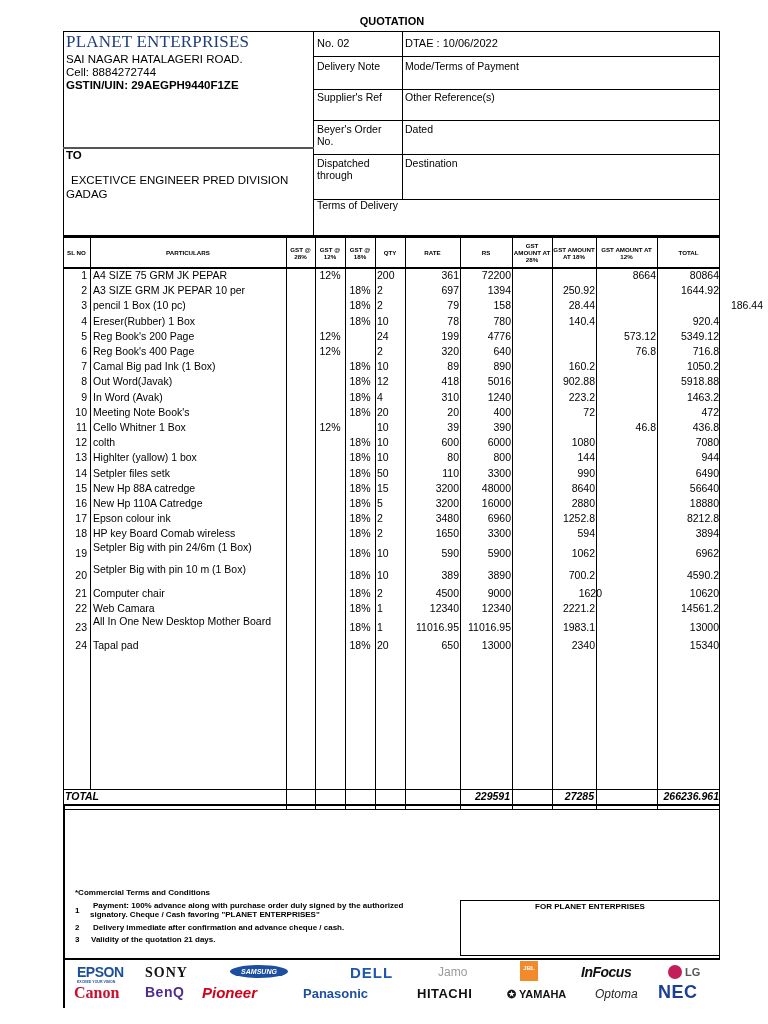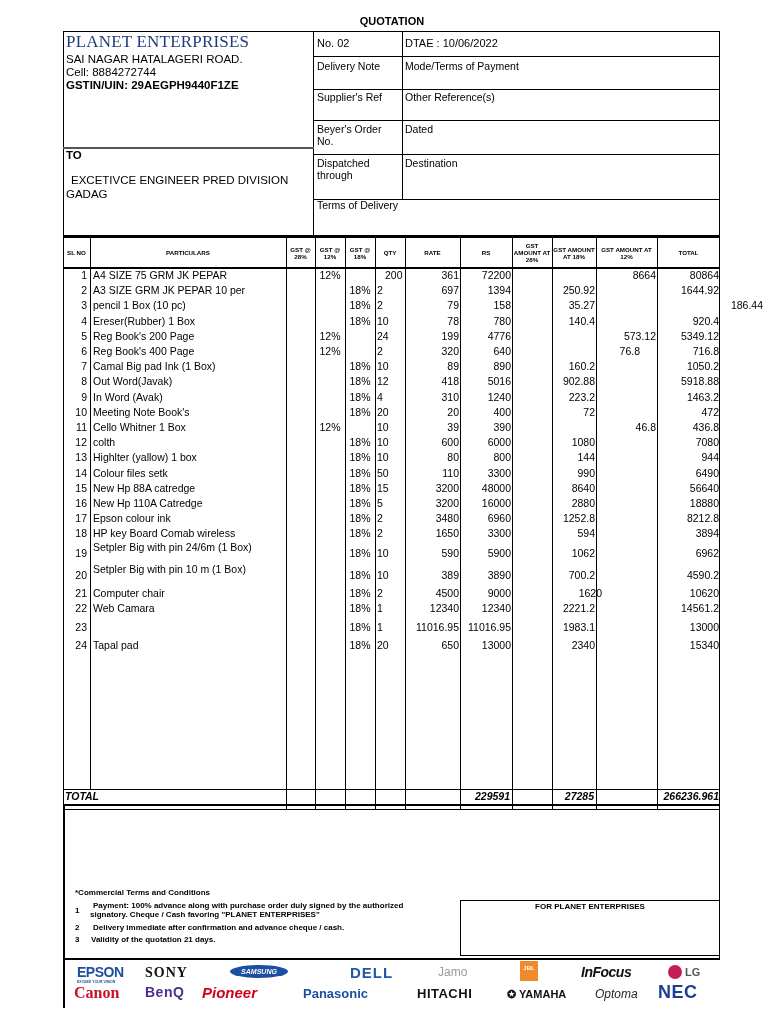--- a/index.html
+++ b/index.html
@@ -108,21 +108,21 @@
 <div class="abs th" style="left:596px;top:238px;width:61px;height:29px;">GST AMOUNT AT 12%</div>
 <div class="abs th" style="left:657px;top:238px;width:63px;height:29px;">TOTAL</div>
 
 <div id="rows" class="abs" style="left:63px;top:268px;width:657px;">
     <div class="row" style="position: absolute; left: 0px; top: 0px; width: 657px; height: 15.2px;">
       <div class="cell r" style="left: 0px; width: 24px; height: 15.2px; line-height: 15.2px;">1</div>
       <div class="cell " style="left: 30px; width: 192px; height: 15.2px; line-height: 15.2px;">A4 SIZE 75 GRM JK PEPAR</div>
       <div class="cell c" style="left: 223px; width: 29px; height: 15.2px; line-height: 15.2px;"></div>
       <div class="cell c" style="left: 252px; width: 30px; height: 15.2px; line-height: 15.2px;">12%</div>
       <div class="cell c" style="left: 282px; width: 30px; height: 15.2px; line-height: 15.2px;"></div>
-      <div class="cell " style="left: 314px; width: 28px; height: 15.2px; line-height: 15.2px; margin-left: 8px;">200</div>
+      <div class="cell " style="left: 314px; width: 28px; height: 15.2px; line-height: 15.2px;">200</div>
       <div class="cell r" style="left: 342px; width: 54px; height: 15.2px; line-height: 15.2px;">361</div>
       <div class="cell r" style="left: 397px; width: 51px; height: 15.2px; line-height: 15.2px;">72200</div>
       <div class="cell r" style="left: 449px; width: 39px; height: 15.2px; line-height: 15.2px;"></div>
       <div class="cell r" style="left: 489px; width: 43px; height: 15.2px; line-height: 15.2px;"></div>
       <div class="cell r" style="left: 533px; width: 60px; height: 15.2px; line-height: 15.2px;">8664</div>
       <div class="cell r" style="left: 594px; width: 62px; height: 15.2px; line-height: 15.2px;">80864</div>
     </div>
     <div class="row" style="position: absolute; left: 0px; top: 15.2px; width: 657px; height: 15.2px;">
       <div class="cell r" style="left: 0px; width: 24px; height: 15.2px; line-height: 15.2px;">2</div>
       <div class="cell " style="left: 30px; width: 192px; height: 15.2px; line-height: 15.2px;">A3 SIZE  GRM JK PEPAR 10 per</div>
@@ -140,21 +140,21 @@
     <div class="row" style="position: absolute; left: 0px; top: 30.4px; width: 657px; height: 15.2px;">
       <div class="cell r" style="left: 0px; width: 24px; height: 15.2px; line-height: 15.2px;">3</div>
       <div class="cell " style="left: 30px; width: 192px; height: 15.2px; line-height: 15.2px;">pencil 1 Box (10 pc)</div>
       <div class="cell c" style="left: 223px; width: 29px; height: 15.2px; line-height: 15.2px;"></div>
       <div class="cell c" style="left: 252px; width: 30px; height: 15.2px; line-height: 15.2px;"></div>
       <div class="cell c" style="left: 282px; width: 30px; height: 15.2px; line-height: 15.2px;">18%</div>
       <div class="cell " style="left: 314px; width: 28px; height: 15.2px; line-height: 15.2px;">2</div>
       <div class="cell r" style="left: 342px; width: 54px; height: 15.2px; line-height: 15.2px;">79</div>
       <div class="cell r" style="left: 397px; width: 51px; height: 15.2px; line-height: 15.2px;">158</div>
       <div class="cell r" style="left: 449px; width: 39px; height: 15.2px; line-height: 15.2px;"></div>
-      <div class="cell r" style="left: 489px; width: 43px; height: 15.2px; line-height: 15.2px;">35.27</div>
+      <div class="cell r" style="left: 489px; width: 43px; height: 15.2px; line-height: 15.2px;">28.44</div>
       <div class="cell r" style="left: 533px; width: 60px; height: 15.2px; line-height: 15.2px;"></div>
       <div class="cell r" style="left: 594px; width: 62px; height: 15.2px; line-height: 15.2px; padding-left: 44px;">186.44</div>
     </div>
     <div class="row" style="position: absolute; left: 0px; top: 45.6px; width: 657px; height: 15.2px;">
       <div class="cell r" style="left: 0px; width: 24px; height: 15.2px; line-height: 15.2px;">4</div>
       <div class="cell " style="left: 30px; width: 192px; height: 15.2px; line-height: 15.2px;">Ereser(Rubber) 1 Box</div>
       <div class="cell c" style="left: 223px; width: 29px; height: 15.2px; line-height: 15.2px;"></div>
       <div class="cell c" style="left: 252px; width: 30px; height: 15.2px; line-height: 15.2px;"></div>
       <div class="cell c" style="left: 282px; width: 30px; height: 15.2px; line-height: 15.2px;">18%</div>
       <div class="cell " style="left: 314px; width: 28px; height: 15.2px; line-height: 15.2px;">10</div>
@@ -183,21 +183,21 @@
       <div class="cell r" style="left: 0px; width: 24px; height: 15.2px; line-height: 15.2px;">6</div>
       <div class="cell " style="left: 30px; width: 192px; height: 15.2px; line-height: 15.2px;">Reg Book's 400 Page</div>
       <div class="cell c" style="left: 223px; width: 29px; height: 15.2px; line-height: 15.2px;"></div>
       <div class="cell c" style="left: 252px; width: 30px; height: 15.2px; line-height: 15.2px;">12%</div>
       <div class="cell c" style="left: 282px; width: 30px; height: 15.2px; line-height: 15.2px;"></div>
       <div class="cell " style="left: 314px; width: 28px; height: 15.2px; line-height: 15.2px;">2</div>
       <div class="cell r" style="left: 342px; width: 54px; height: 15.2px; line-height: 15.2px;">320</div>
       <div class="cell r" style="left: 397px; width: 51px; height: 15.2px; line-height: 15.2px;">640</div>
       <div class="cell r" style="left: 449px; width: 39px; height: 15.2px; line-height: 15.2px;"></div>
       <div class="cell r" style="left: 489px; width: 43px; height: 15.2px; line-height: 15.2px;"></div>
-      <div class="cell r" style="left: 517px; width: 60px; height: 15.2px; line-height: 15.2px;">76.8</div>
+      <div class="cell r" style="left: 533px; width: 60px; height: 15.2px; line-height: 15.2px;">76.8</div>
       <div class="cell r" style="left: 594px; width: 62px; height: 15.2px; line-height: 15.2px;">716.8</div>
     </div>
     <div class="row" style="position: absolute; left: 0px; top: 91.2px; width: 657px; height: 15.2px;">
       <div class="cell r" style="left: 0px; width: 24px; height: 15.2px; line-height: 15.2px;">7</div>
       <div class="cell " style="left: 30px; width: 192px; height: 15.2px; line-height: 15.2px;">Camal Big pad Ink  (1 Box)</div>
       <div class="cell c" style="left: 223px; width: 29px; height: 15.2px; line-height: 15.2px;"></div>
       <div class="cell c" style="left: 252px; width: 30px; height: 15.2px; line-height: 15.2px;"></div>
       <div class="cell c" style="left: 282px; width: 30px; height: 15.2px; line-height: 15.2px;">18%</div>
       <div class="cell " style="left: 314px; width: 28px; height: 15.2px; line-height: 15.2px;">10</div>
       <div class="cell r" style="left: 342px; width: 54px; height: 15.2px; line-height: 15.2px;">89</div>
@@ -286,21 +286,21 @@
       <div class="cell " style="left: 314px; width: 28px; height: 15.2px; line-height: 15.2px;">10</div>
       <div class="cell r" style="left: 342px; width: 54px; height: 15.2px; line-height: 15.2px;">80</div>
       <div class="cell r" style="left: 397px; width: 51px; height: 15.2px; line-height: 15.2px;">800</div>
       <div class="cell r" style="left: 449px; width: 39px; height: 15.2px; line-height: 15.2px;"></div>
       <div class="cell r" style="left: 489px; width: 43px; height: 15.2px; line-height: 15.2px;">144</div>
       <div class="cell r" style="left: 533px; width: 60px; height: 15.2px; line-height: 15.2px;"></div>
       <div class="cell r" style="left: 594px; width: 62px; height: 15.2px; line-height: 15.2px;">944</div>
     </div>
     <div class="row" style="position: absolute; left: 0px; top: 197.6px; width: 657px; height: 15.2px;">
       <div class="cell r" style="left: 0px; width: 24px; height: 15.2px; line-height: 15.2px;">14</div>
-      <div class="cell " style="left: 30px; width: 192px; height: 15.2px; line-height: 15.2px;">Colour files setk</div>
+      <div class="cell " style="left: 30px; width: 192px; height: 15.2px; line-height: 15.2px;">Setpler files setk</div>
       <div class="cell c" style="left: 223px; width: 29px; height: 15.2px; line-height: 15.2px;"></div>
       <div class="cell c" style="left: 252px; width: 30px; height: 15.2px; line-height: 15.2px;"></div>
       <div class="cell c" style="left: 282px; width: 30px; height: 15.2px; line-height: 15.2px;">18%</div>
       <div class="cell " style="left: 314px; width: 28px; height: 15.2px; line-height: 15.2px;">50</div>
       <div class="cell r" style="left: 342px; width: 54px; height: 15.2px; line-height: 15.2px;">110</div>
       <div class="cell r" style="left: 397px; width: 51px; height: 15.2px; line-height: 15.2px;">3300</div>
       <div class="cell r" style="left: 449px; width: 39px; height: 15.2px; line-height: 15.2px;"></div>
       <div class="cell r" style="left: 489px; width: 43px; height: 15.2px; line-height: 15.2px;">990</div>
       <div class="cell r" style="left: 533px; width: 60px; height: 15.2px; line-height: 15.2px;"></div>
       <div class="cell r" style="left: 594px; width: 62px; height: 15.2px; line-height: 15.2px;">6490</div>
@@ -412,20 +412,21 @@
       <div class="cell " style="left: 314px; width: 28px; height: 15.2px; line-height: 15.2px;">1</div>
       <div class="cell r" style="left: 342px; width: 54px; height: 15.2px; line-height: 15.2px;">12340</div>
       <div class="cell r" style="left: 397px; width: 51px; height: 15.2px; line-height: 15.2px;">12340</div>
       <div class="cell r" style="left: 449px; width: 39px; height: 15.2px; line-height: 15.2px;"></div>
       <div class="cell r" style="left: 489px; width: 43px; height: 15.2px; line-height: 15.2px;">2221.2</div>
       <div class="cell r" style="left: 533px; width: 60px; height: 15.2px; line-height: 15.2px;"></div>
       <div class="cell r" style="left: 594px; width: 62px; height: 15.2px; line-height: 15.2px;">14561.2</div>
     </div>
     <div class="row" style="position: absolute; left: 0px; top: 348px; width: 657px; height: 22px;">
       <div class="cell r" style="left: 0px; width: 24px; height: 22px; line-height: 22px;">23</div>
+      <div class="cell " style="left: 30px; width: 192px; height: 22px; white-space: normal; line-height: 10.5px; padding-top: 0px;">All In One New Desktop Mother Board</div>
       <div class="cell c" style="left: 223px; width: 29px; height: 22px; line-height: 22px;"></div>
       <div class="cell c" style="left: 252px; width: 30px; height: 22px; line-height: 22px;"></div>
       <div class="cell c" style="left: 282px; width: 30px; height: 22px; line-height: 22px;">18%</div>
       <div class="cell " style="left: 314px; width: 28px; height: 22px; line-height: 22px;">1</div>
       <div class="cell r" style="left: 342px; width: 54px; height: 22px; line-height: 22px;">11016.95</div>
       <div class="cell r" style="left: 397px; width: 51px; height: 22px; line-height: 22px;">11016.95</div>
       <div class="cell r" style="left: 449px; width: 39px; height: 22px; line-height: 22px;"></div>
       <div class="cell r" style="left: 489px; width: 43px; height: 22px; line-height: 22px;">1983.1</div>
       <div class="cell r" style="left: 533px; width: 60px; height: 22px; line-height: 22px;"></div>
       <div class="cell r" style="left: 594px; width: 62px; height: 22px; line-height: 22px;">13000</div>

